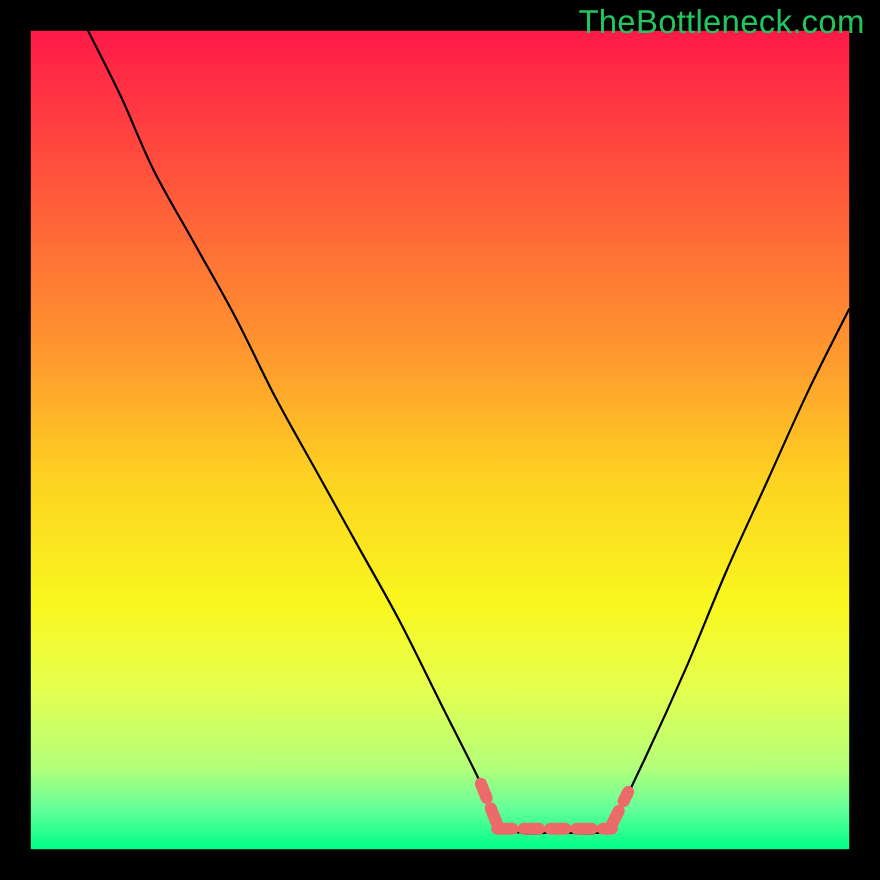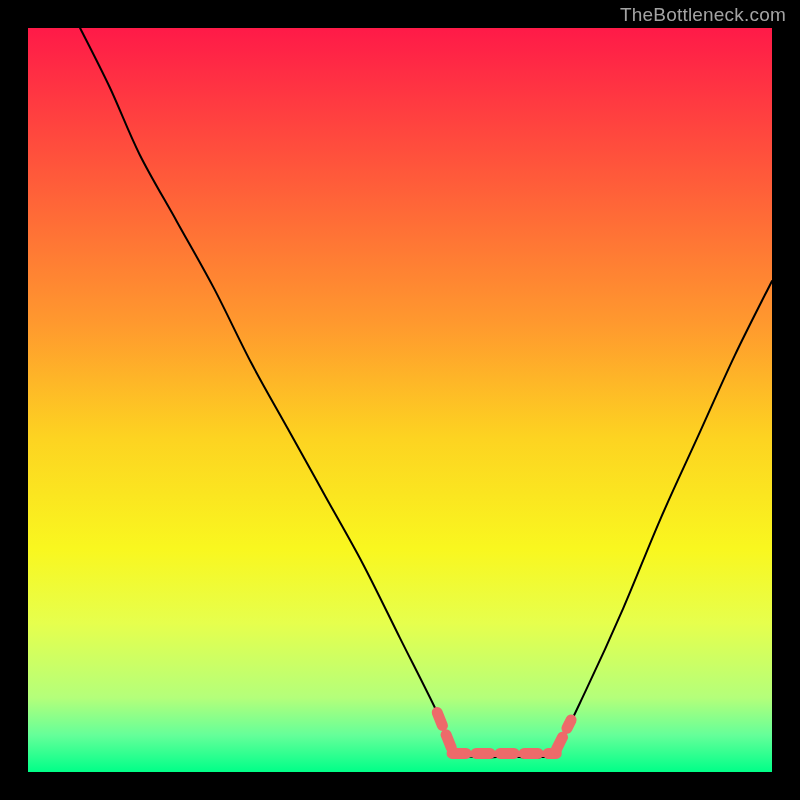--- a/index.html
+++ b/index.html
@@ -14,22 +14,22 @@
     position: relative;
     width: 800px;
     height: 800px;
     background: #000;
   }
   .watermark {
     position: absolute;
     top: 4px;
     right: 14px;
     font-family: Arial, Helvetica, sans-serif;
-    font-size: 19px;
-    color: #a3a3a3;
+    font-size: 30px;
+    color: #22c55e;
     font-weight: 400;
     letter-spacing: 0.2px;
   }
   svg {
     display: block;
   }
 </style>
 </head>
 <body>
 

